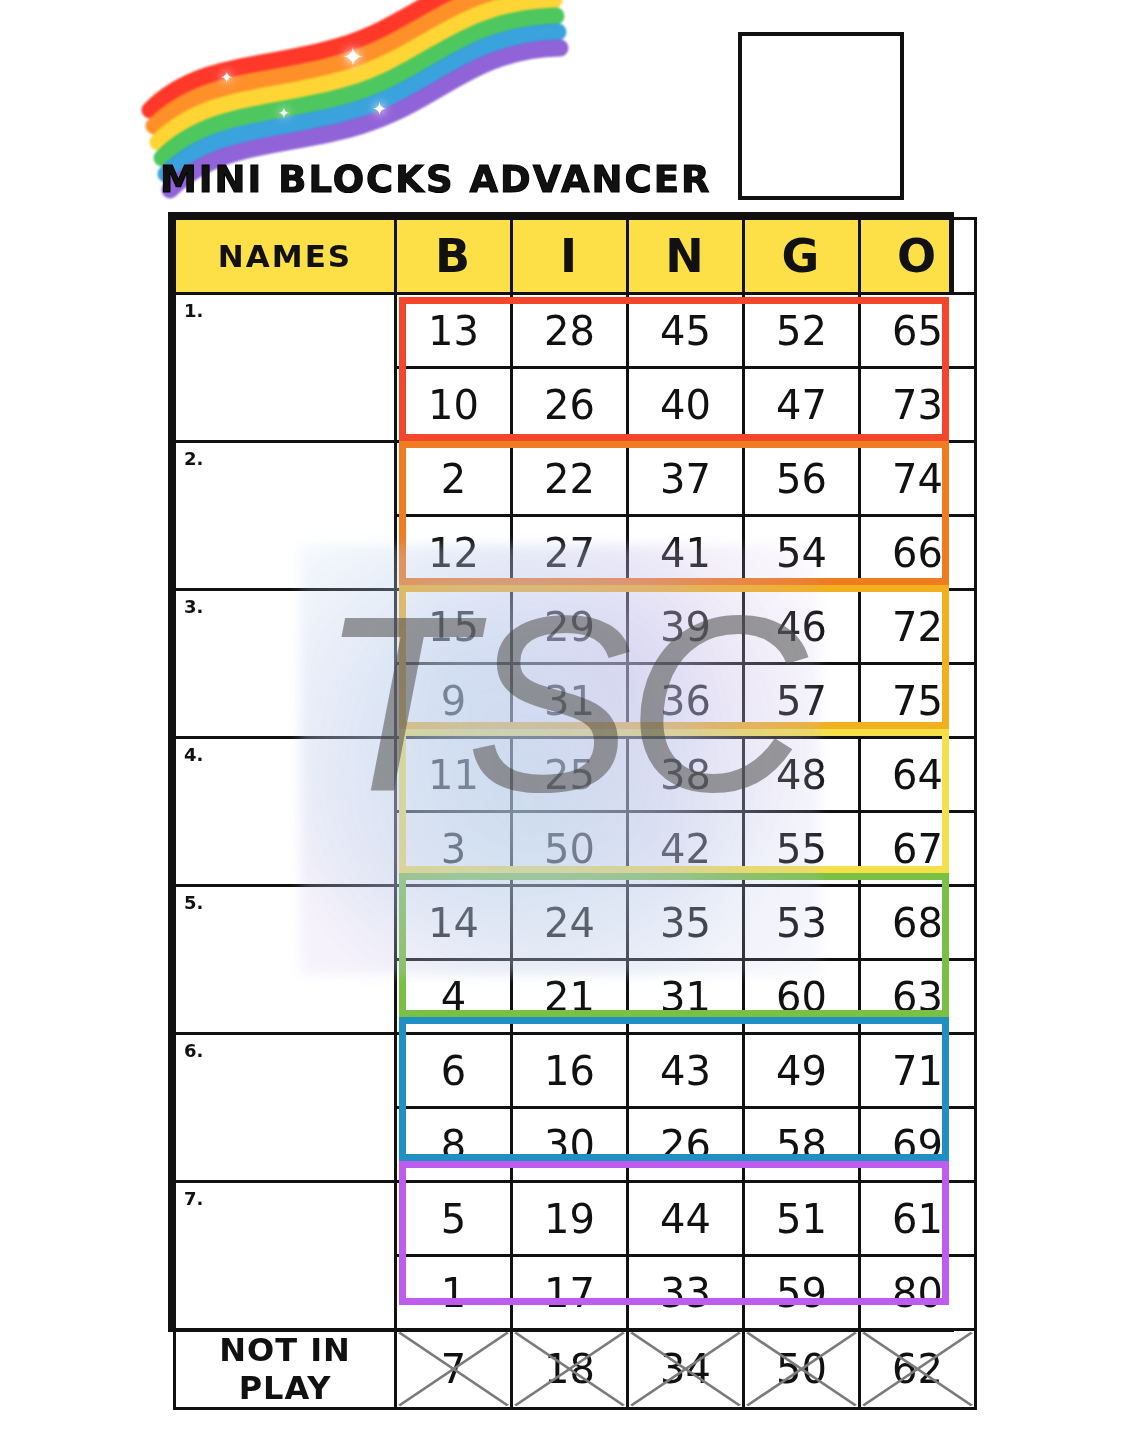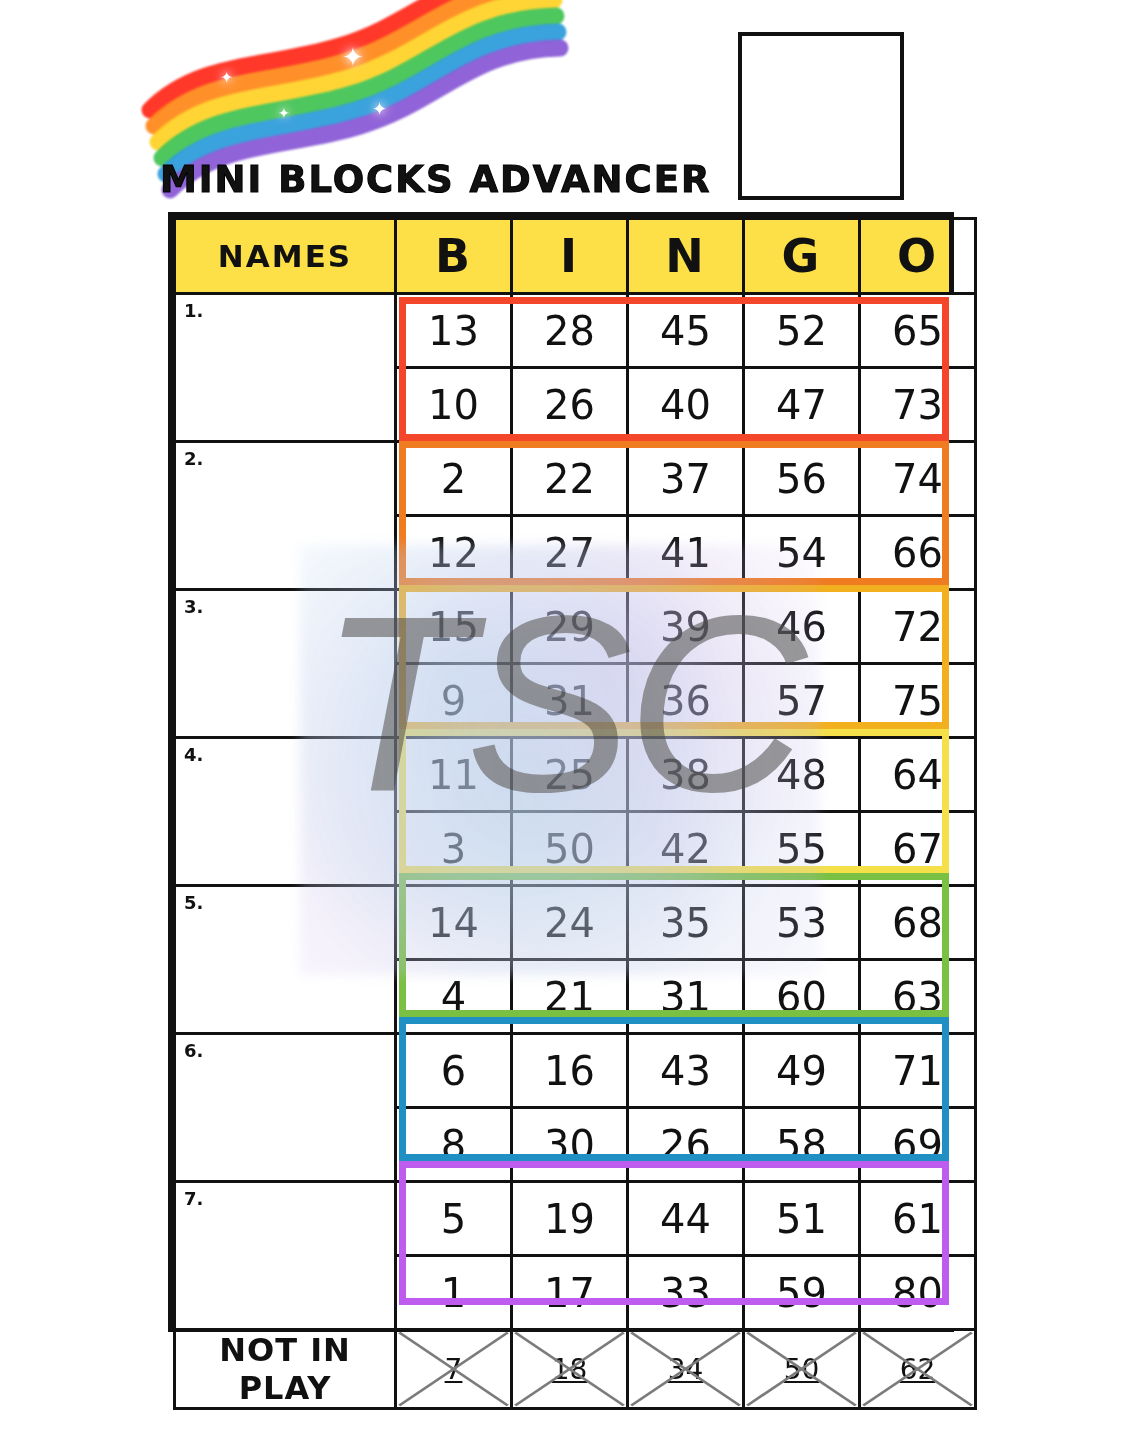--- a/index.html
+++ b/index.html
@@ -125,24 +125,23 @@
   td.nip-label {
     height: 72px;
     font-size: 32px;
     font-weight: bold;
     letter-spacing: 1px;
     color: #111;
     font-family: "DejaVu Sans", sans-serif;
   }
   td.nip {
     height: 72px;
-    font-size: 28px;
+    font-size: 40px;
     color: #111;
     position: relative;
-    text-decoration: underline;
   }
   td.nip .xmark {
     position: absolute;
     inset: 0;
   }
   td.nip .xmark svg { width: 100%; height: 100%; display: block; }
 
   
   .band {
     position: absolute;

